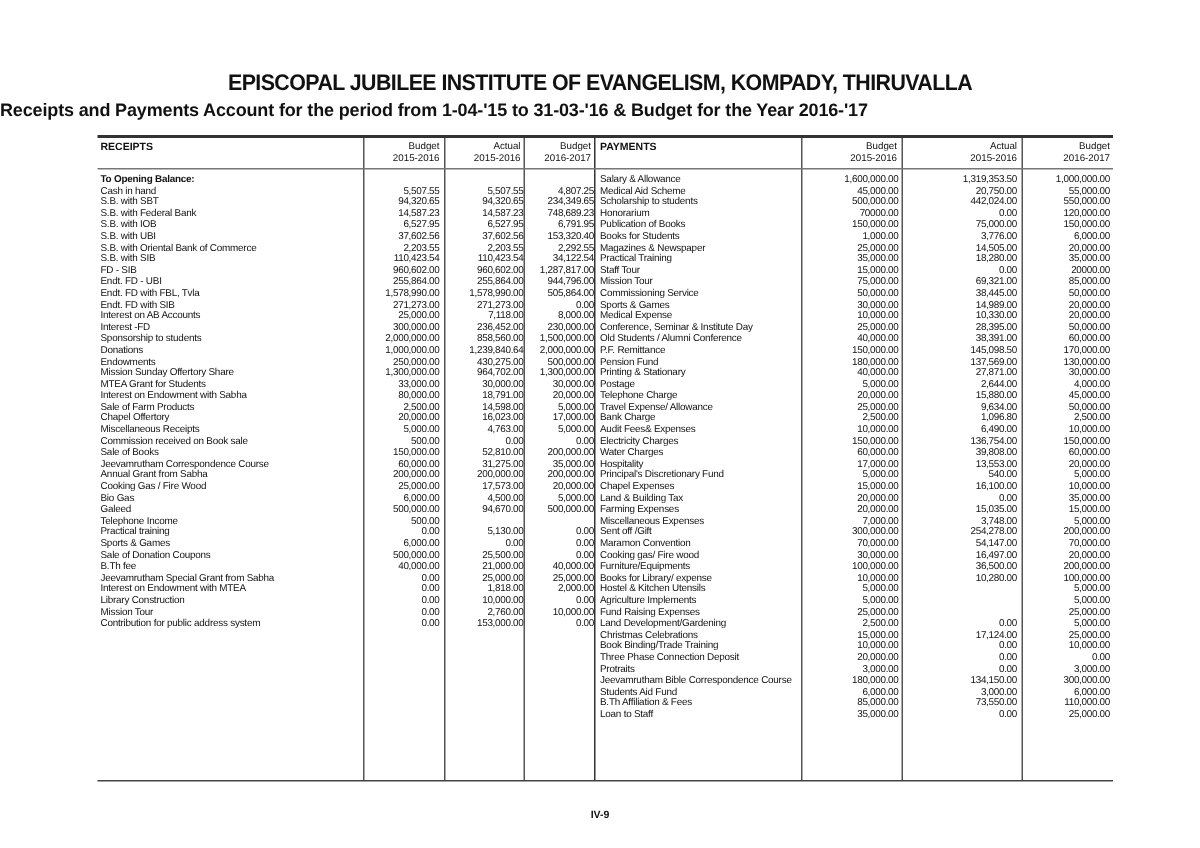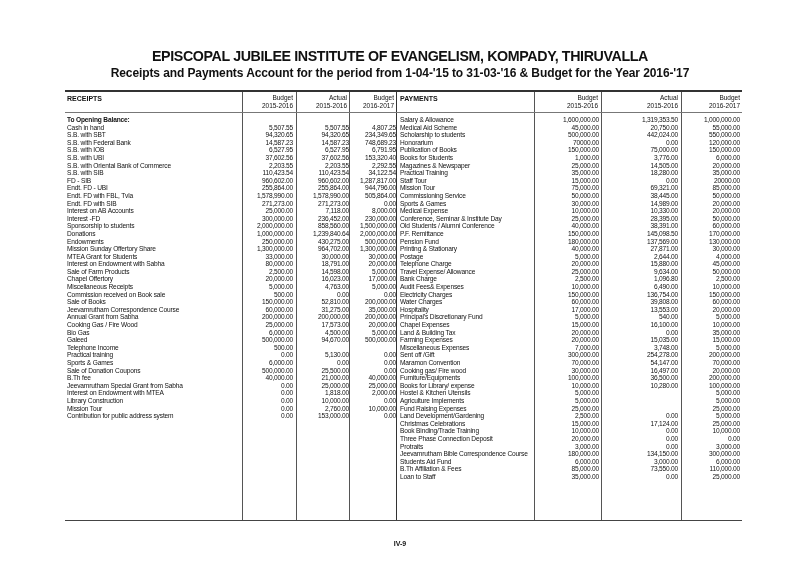--- a/index.html
+++ b/index.html
@@ -1,20 +1,20 @@
 <!DOCTYPE html>
 <html><head>
 <meta charset="utf-8">
 <style>
   html, body { margin:0; padding:0; background:#ffffff; }
   body { width:800px; height:565px; position:relative; overflow:hidden;
          font-family:"Liberation Sans", sans-serif; color:#111; }
   .title { position:absolute; left:0; top:47px; width:800px; text-align:center;
            font-weight:bold; font-size:15px; letter-spacing:-0.4px; transform:scaleX(0.95); }
-  .subtitle { position:absolute; left:0; top:66px; width:800px; text-align:center;
+  .subtitle { position:absolute; left:0; top:66px; width:800px; 
               font-weight:bold; font-size:12px; letter-spacing:-0.1px; }
   .sheet { position:absolute; left:65px; top:90px; width:677px; height:428px;
            border-top:2px solid #333; border-bottom:1.5px solid #444; }
   .half { position:absolute; top:0; bottom:0; }
   .half.left { left:0; width:331px; }
   .half.right { left:333px; width:344px; }
   .vline { position:absolute; top:0; bottom:0; border-left:1px solid #555; }
   .hdr { position:absolute; top:0; left:0; right:0; height:20px; }
   .hdr .lbl { position:absolute; left:2px; top:3px; font-weight:bold; font-size:7px; }
   .hdr .col { position:absolute; top:2px; text-align:right; font-size:6.5px; line-height:8px; }

